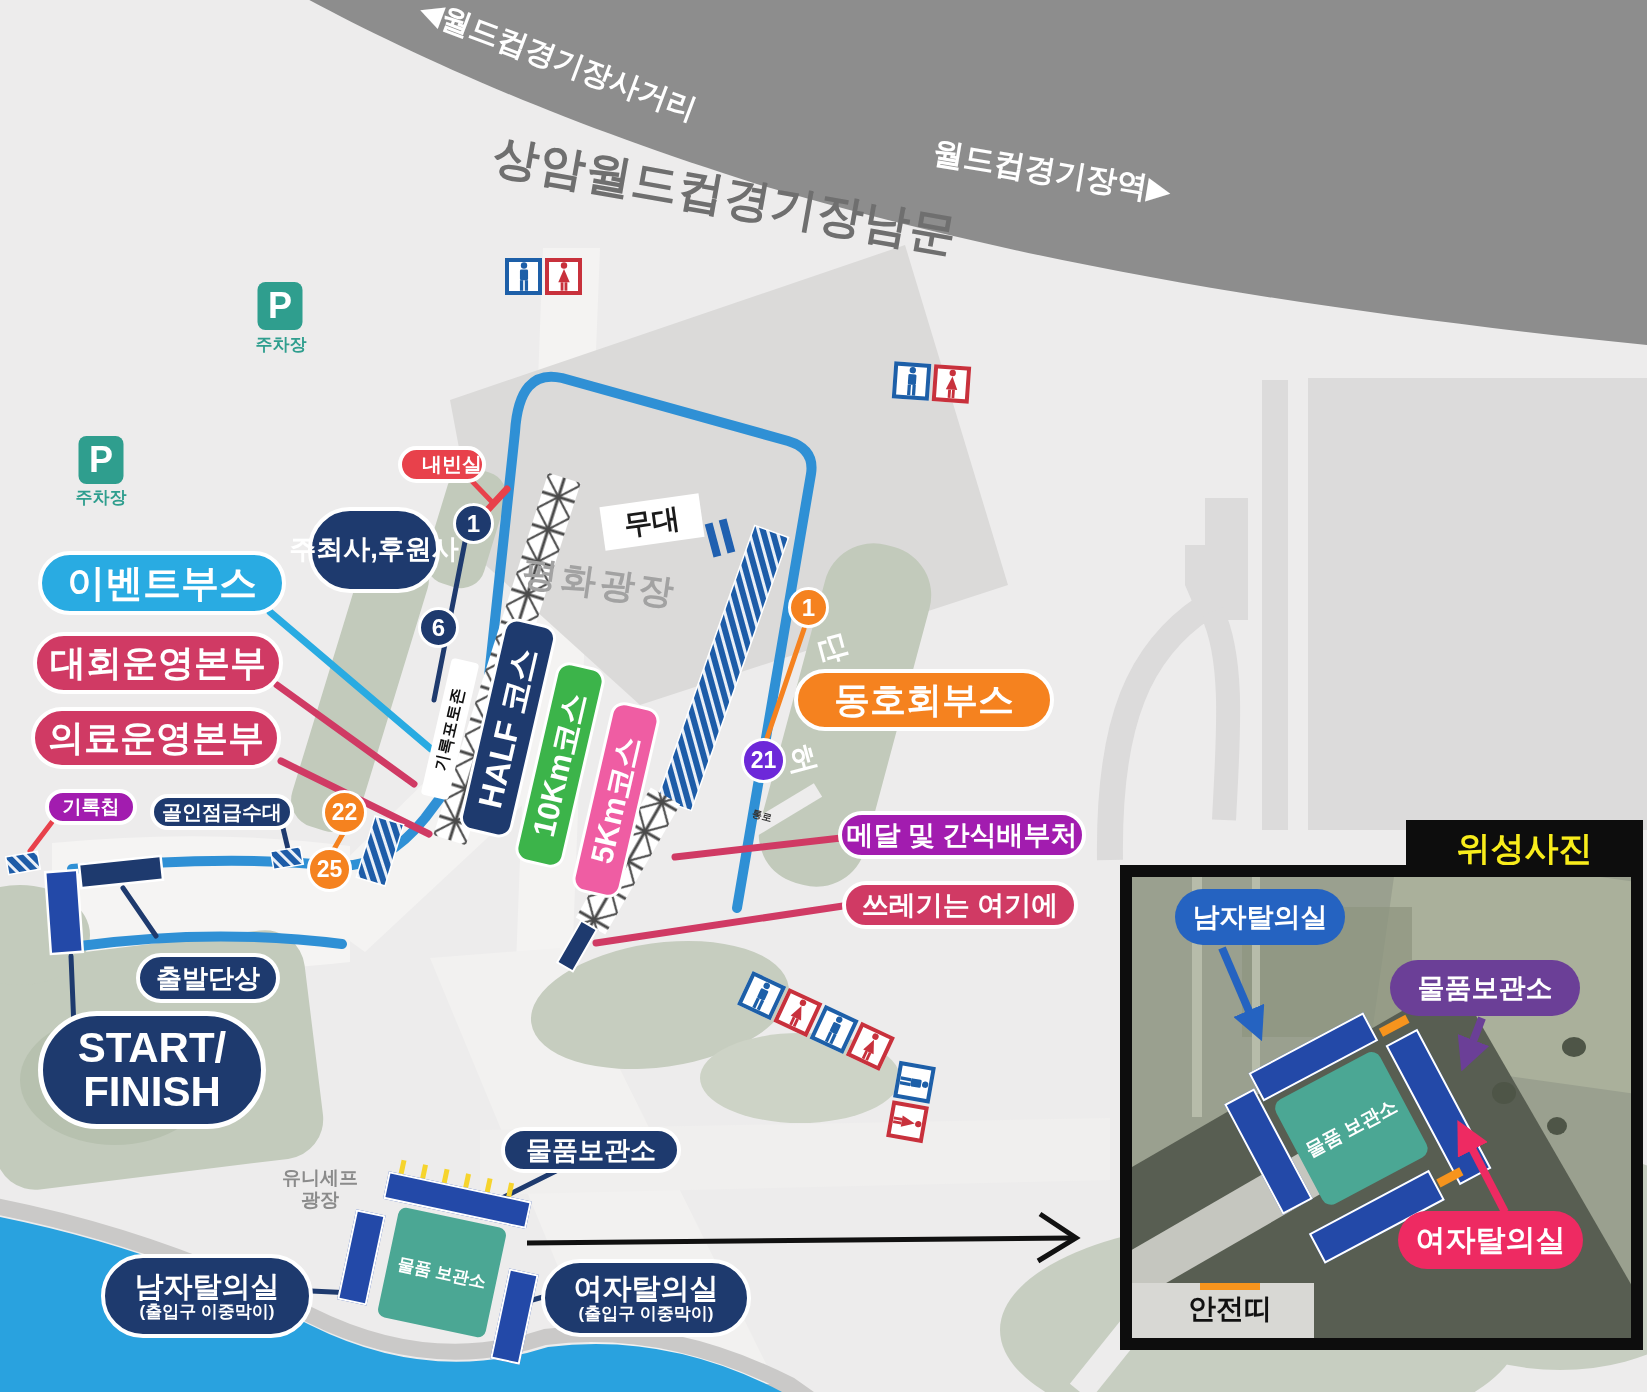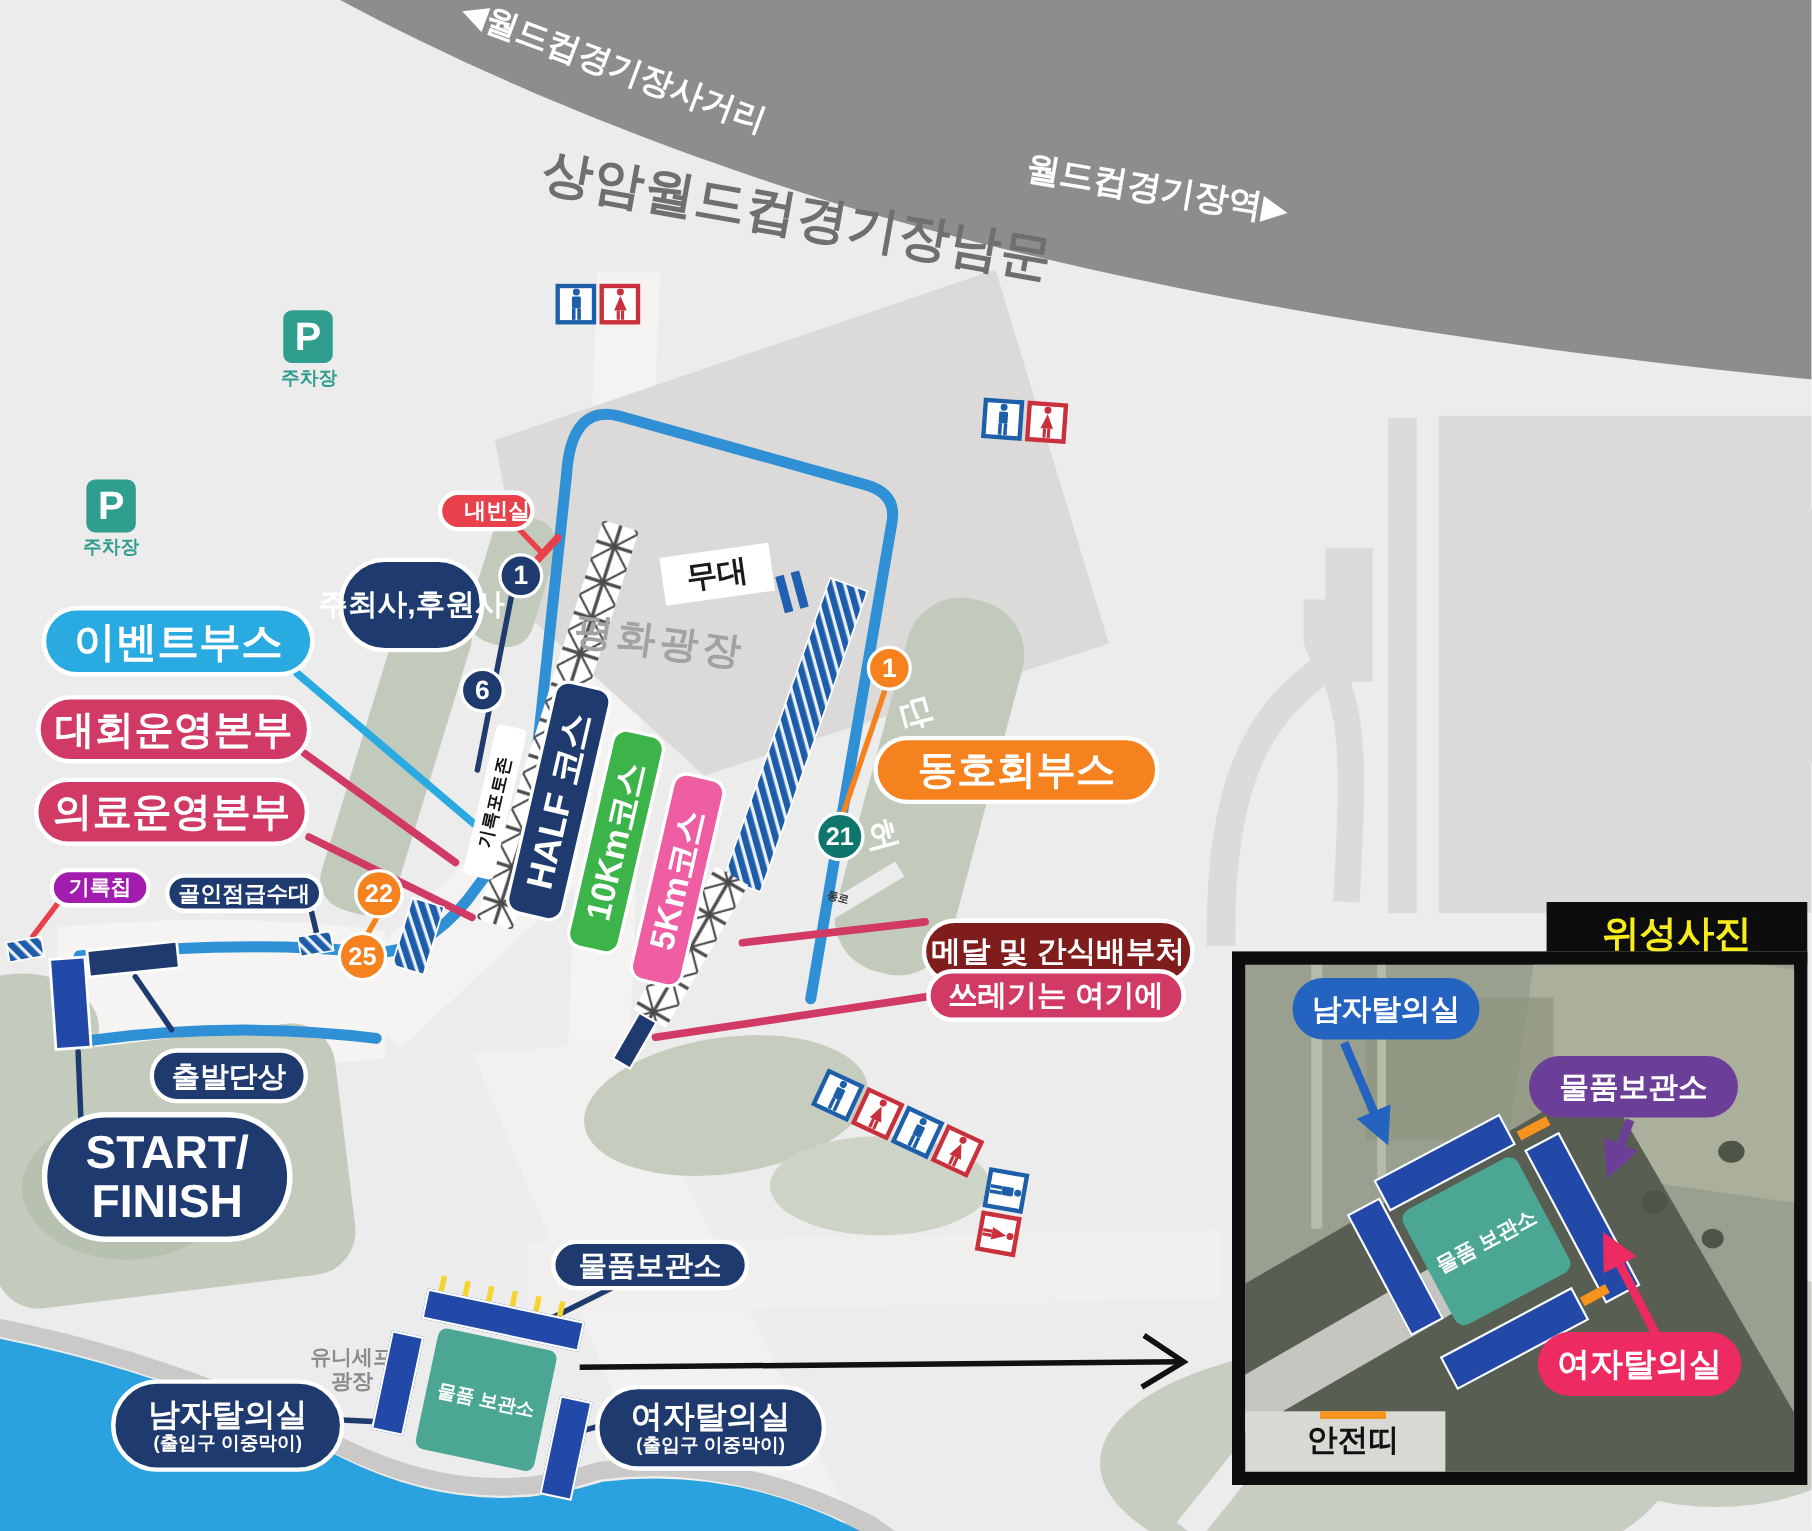--- a/index.html
+++ b/index.html
@@ -135,21 +135,21 @@
     <div class="ctr" style="left:101px;top:497px;color:#2f9e8e;font-weight:800;font-size:17px;">주차장</div>
   </div>
 
   <div class="ctr" style="left:600px;top:583px;transform:translate(-50%,-50%) rotate(8deg);color:#a2a2a2;font-weight:800;font-size:35px;letter-spacing:4px;white-space:nowrap;">평화광장</div>
   <div class="ctr" style="left:652px;top:522px;transform:translate(-50%,-50%) rotate(-8deg);width:100px;height:44px;background:#fff;display:flex;align-items:center;justify-content:center;">
     <span style="color:#1a1a1a;font-weight:800;font-size:28px;">무대</span>
   </div>
   <div class="ctr" style="left:833px;top:648px;transform:translate(-50%,-50%) rotate(75deg);color:#fff;font-weight:800;font-size:30px;">단</div>
   <div class="ctr" style="left:802px;top:760px;transform:translate(-50%,-50%) rotate(75deg);color:#fff;font-weight:800;font-size:30px;">허</div>
   <div class="ctr" style="left:762px;top:816px;transform:translate(-50%,-50%) rotate(15deg);color:#333;font-weight:700;font-size:10px;">통로</div>
-  <div class="gtxt" style="left:320px;top:1224px;transform:translate(-50%,0);font-size:19px;line-height:1.15;">
+  <div class="gtxt" style="left:320px;top:1167px;transform:translate(-50%,0);font-size:19px;line-height:1.15;">
     <div>유니세프</div>
     <div>광장</div>
   </div>
 
   <div class="bar" style="left:508px;top:728px;width:218px;height:54px;background:#1e3a6e;transform:translate(-50%,-50%) rotate(-77deg);font-size:33px;">
     <span>HALF 코스</span>
     </div>
   <div class="bar" style="left:560px;top:765px;width:205px;height:50px;background:#3cb44a;transform:translate(-50%,-50%) rotate(-77deg);font-size:31px;">
     <span>10Km코스</span>
     </div>
@@ -162,21 +162,21 @@
 
   <div class="num" style="left:453px;top:503px;width:41px;height:41px;background:#1e3a6e;font-size:24px;">
       <span>1</span>
     </div>
   <div class="num" style="left:418px;top:607px;width:41px;height:41px;background:#1e3a6e;font-size:24px;">
       <span>6</span>
     </div>
   <div class="num" style="left:788px;top:587px;width:41px;height:41px;background:#f5821f;font-size:24px;">
       <span>1</span>
     </div>
-  <div class="num" style="left:741px;top:738px;width:45px;height:45px;background:#0f766e;font-size:23px;">
+  <div class="num" style="left:741px;top:738px;width:45px;height:45px;background:#6d28d9;font-size:23px;">
       <span>21</span>
     </div>
   <div class="num" style="left:322px;top:790px;width:45px;height:45px;background:#f5821f;font-size:23px;">
       <span>22</span>
     </div>
   <div class="num" style="left:307px;top:847px;width:45px;height:45px;background:#f5821f;font-size:23px;">
       <span>25</span>
     </div>
 
   <div class="pill" style="left:398px;top:446px;width:88px;height:37px;background:#e8414b;font-size:20px;justify-content:flex-end;">
@@ -197,21 +197,21 @@
     </div>
   <div class="pill" style="left:45px;top:789px;width:92px;height:36px;background:#a21caf;font-size:19px;">
       <span>기록칩</span>
     </div>
   <div class="pill" style="left:150px;top:794px;width:144px;height:36px;background:#1e3a6e;font-size:20px;">
       <span>골인점급수대</span>
     </div>
   <div class="pill" style="left:794px;top:669px;width:260px;height:62px;background:#f5821f;font-size:36px;">
       <span>동호회부스</span>
     </div>
-  <div class="pill" style="left:838px;top:835px;width:248px;height:60px;background:#7f1d1d;font-size:27px;">
+  <div class="pill" style="left:838px;top:811px;width:248px;height:48px;background:#a21caf;font-size:27px;">
       <span>메달 및 간식배부처</span>
     </div>
   <div class="pill" style="left:842px;top:881px;width:236px;height:48px;background:#d03a64;font-size:27px;">
       <span>쓰레기는 여기에</span>
     </div>
   <div class="pill" style="left:136px;top:953px;width:144px;height:50px;background:#1e3a6e;font-size:26px;">
       <span>출발단상</span>
     </div>
   <div class="pill" style="left:38px;top:1011px;width:228px;height:118px;background:#1e3a6e;border-radius:60px;border-width:5px;font-size:42px;flex-direction:column;line-height:1.05;">
     <div>START/</div>

